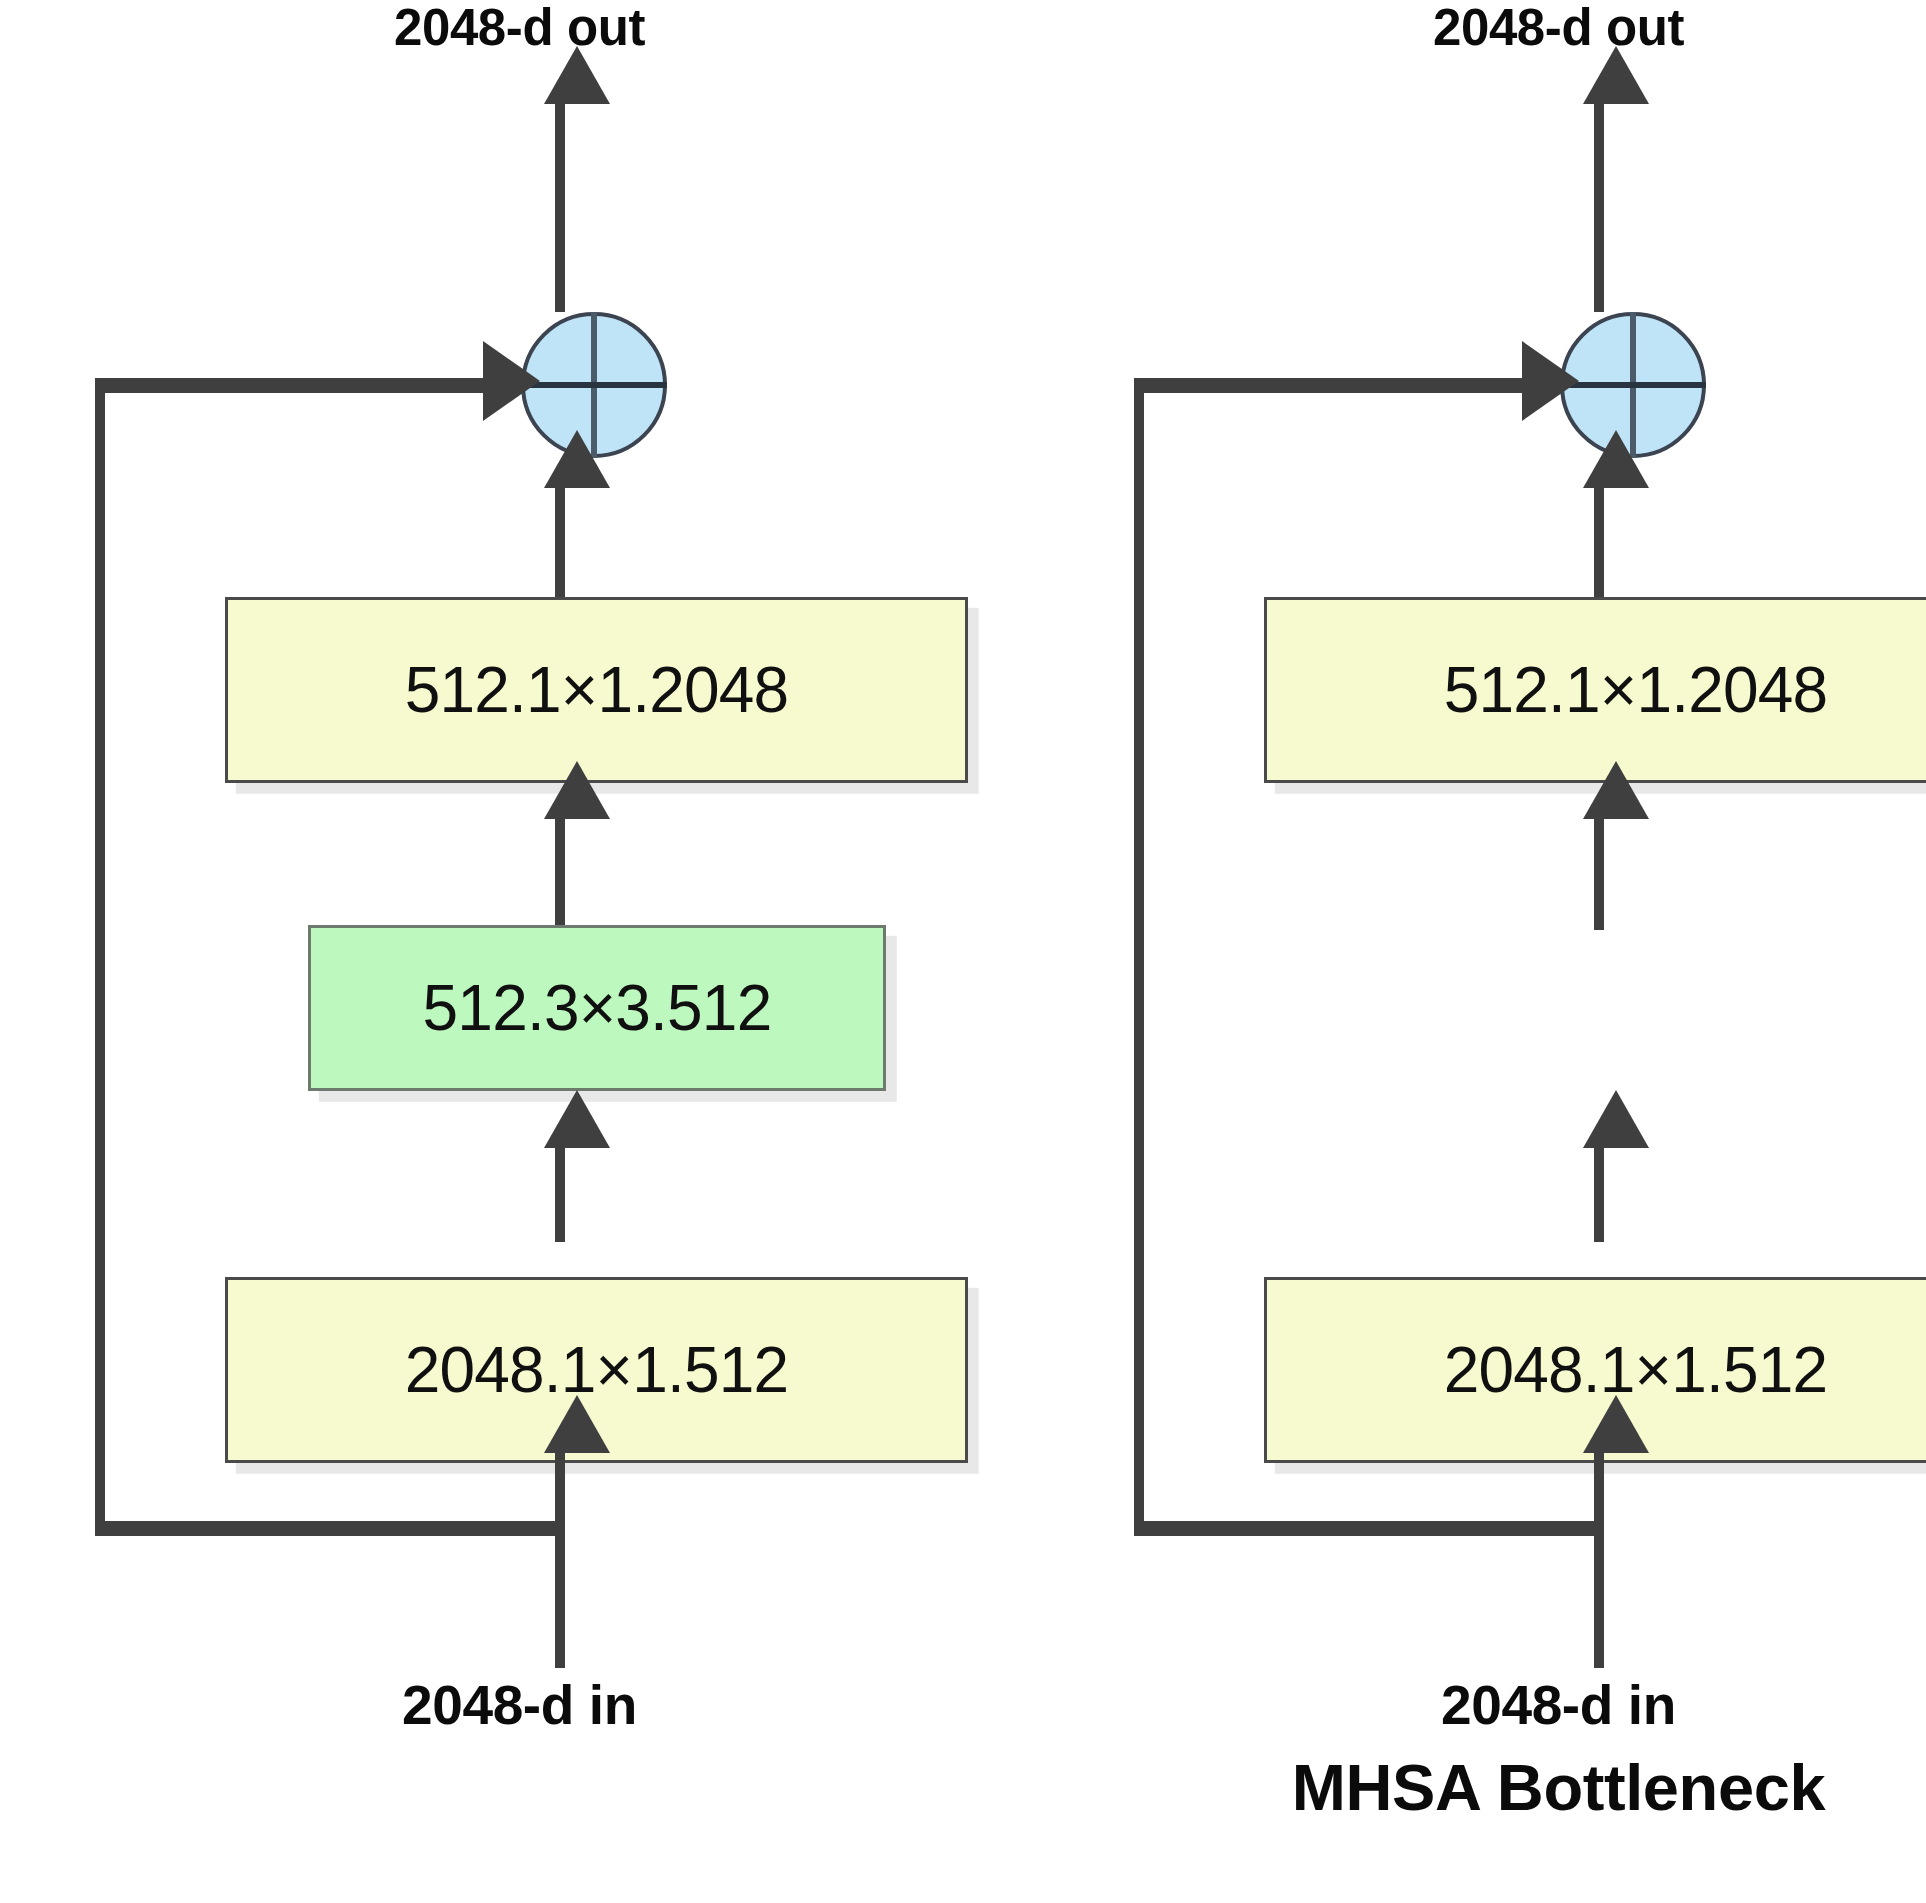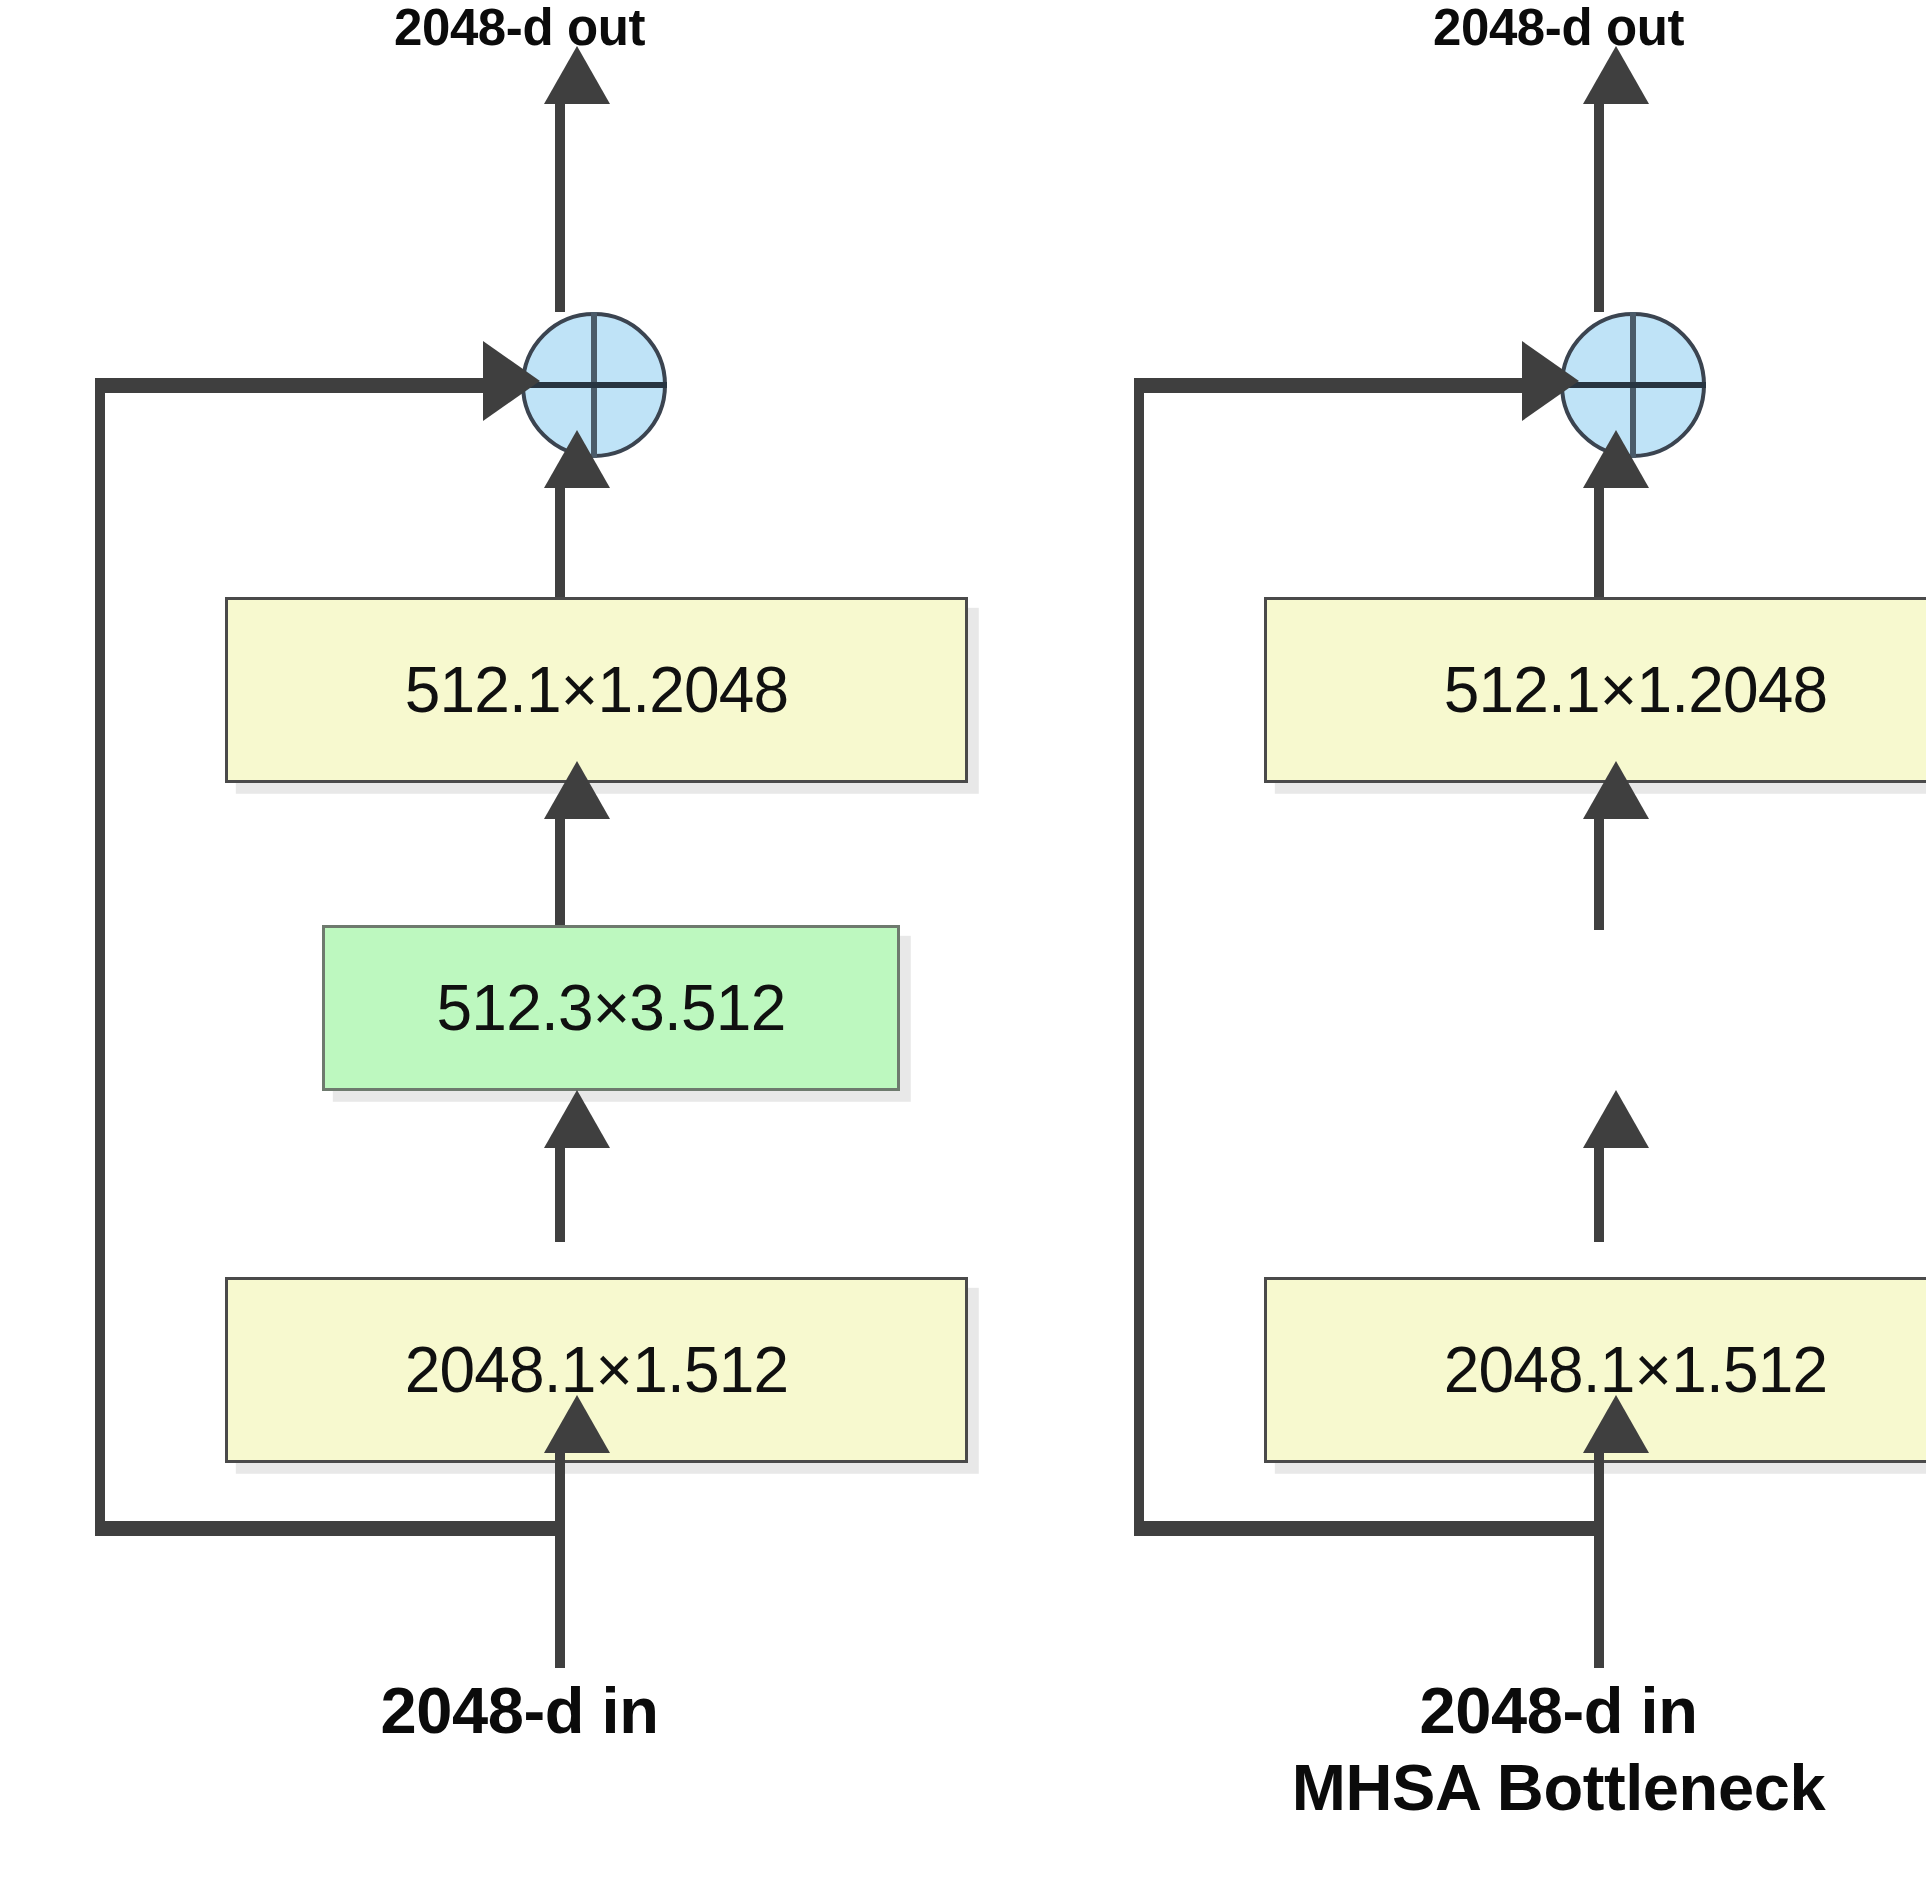--- a/index.html
+++ b/index.html
@@ -6,34 +6,34 @@
   body{width:2077px;height:1904px;font-family:"Liberation Sans",sans-serif;overflow:hidden;position:relative;}
   .stage{position:absolute;left:0;top:0;width:2077px;height:1904px;background:#fff;}
 
   .col{position:absolute;top:0;width:1039px;height:1904px;}
   .col.left{left:0;}
   .col.right{left:1039px;}
 
   .cap{position:absolute;left:0;width:1039px;text-align:center;color:#0b0b0b;
        font-weight:bold;font-family:"Liberation Sans",sans-serif;letter-spacing:-0.4px;}
   .cap.out{top:2.3px;font-size:51px;line-height:1;}
-  .cap.in{top:1678px;font-size:65px;line-height:1.0;}
+  .cap.in{top:1678px;font-size:55px;line-height:1.0;}
   .cap.name{top:1755px;font-size:65px;line-height:1.0;}
 
   
   .box{position:absolute;box-sizing:border-box;display:flex;align-items:center;justify-content:center;
        border:3.5px solid #4a4a4a;box-shadow:10.8px 10.8px 0 0 rgba(0,0,0,0.09);}
   .box span{font-size:64px;color:#101010;white-space:nowrap;letter-spacing:-0.8px;
             font-family:"Liberation Sans",sans-serif;}
   .box.yellow{background:#f7f9cf;border-color:#4a4a4a;}
   .box.green{background:#bdf8bf;border-color:#6e7a6e;}
   .box.pink{background:#fdc2fb;border-color:#6e6070;}
 
   .b-top   {left:225px; top:597px; width:743px; height:186px;}
-  .b-mid   {left:308px; top:925px; width:578px; height:166px;margin-left:14px;}
+  .b-mid   {left:308px; top:925px; width:578px; height:166px;}
   .b-bot   {left:225px; top:1237px; width:743px; height:186px;margin-top:40px;}
 
   
   .vline{position:absolute;width:10px;background:#3f3f3f;}
   .hline{position:absolute;height:14.6px;background:#3f3f3f;}
 
   .arrow-up{position:absolute;width:0;height:0;
             border-left:33px solid transparent;border-right:33px solid transparent;
             border-bottom:58px solid #3f3f3f;}
   .arrow-right{position:absolute;width:0;height:0;

